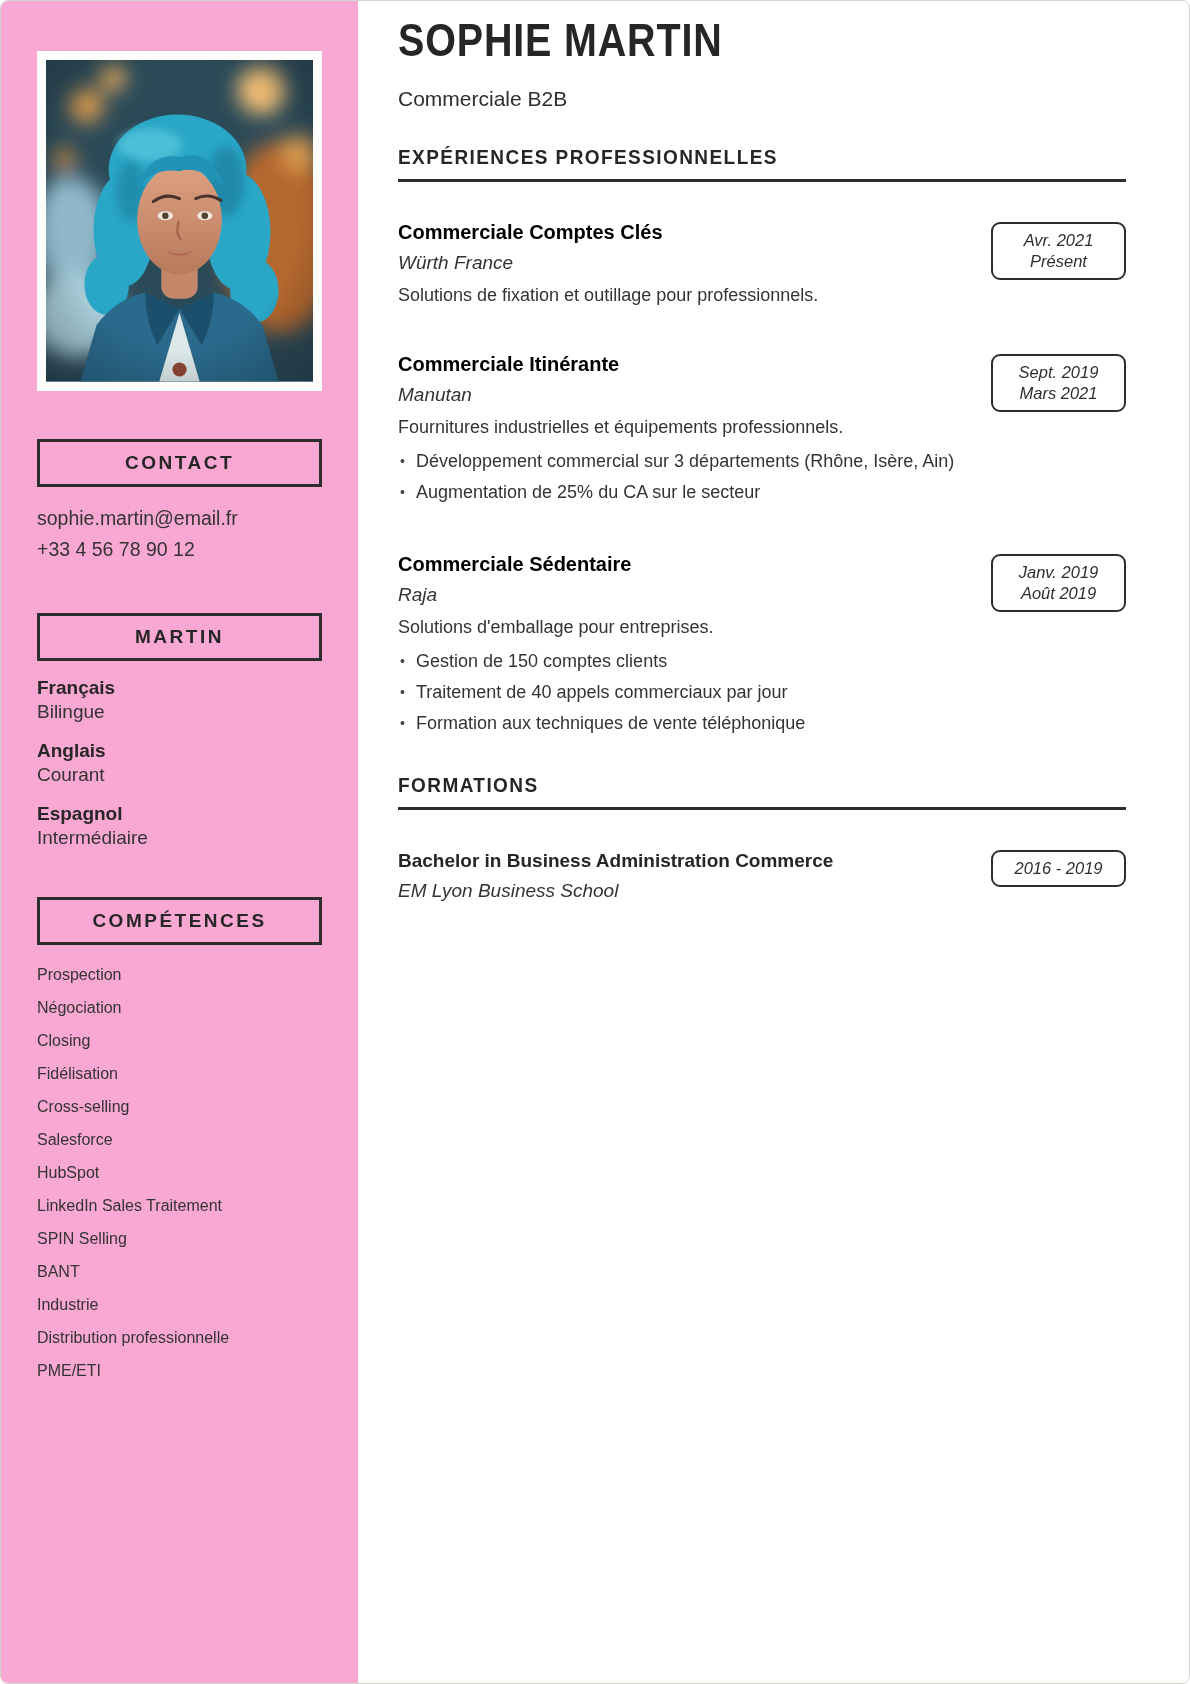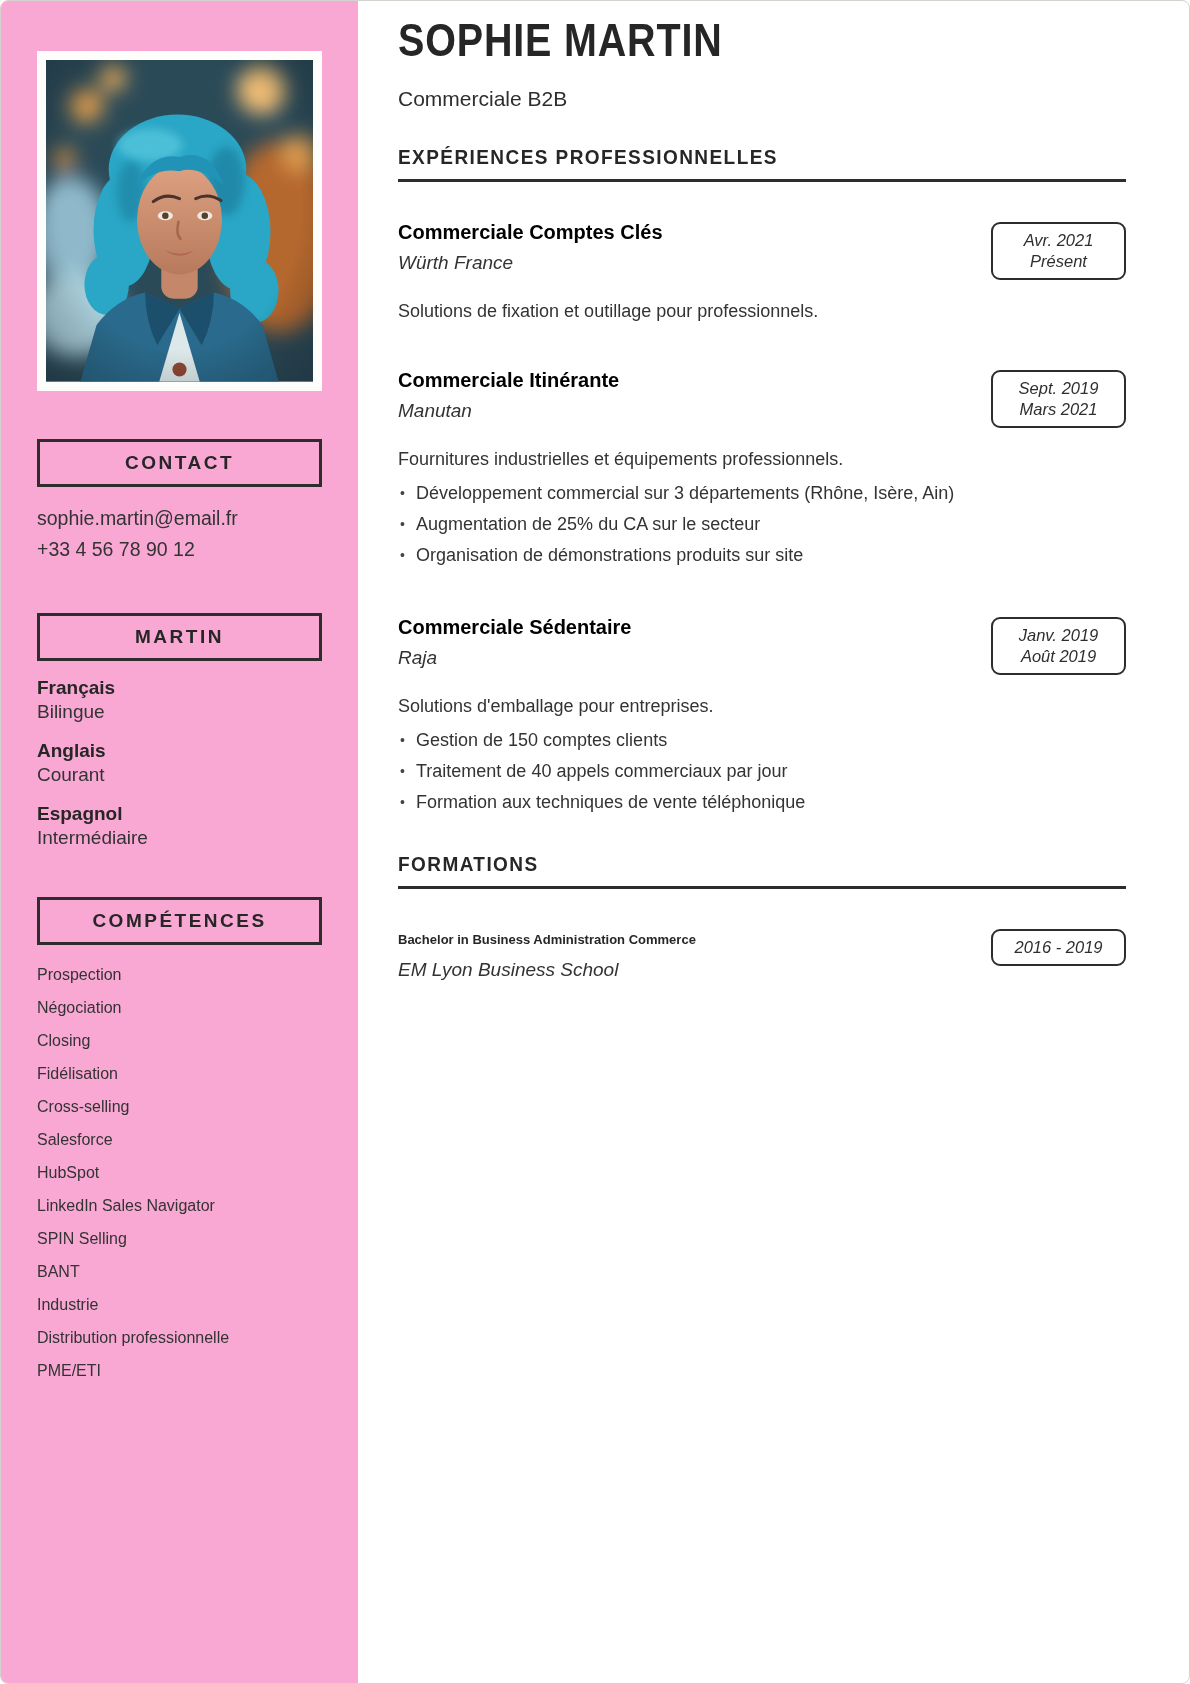--- a/index.html
+++ b/index.html
@@ -44,23 +44,23 @@
     padding-bottom:10px;border-bottom:3px solid #2d2d2d;color:#262626;
   }
   .section-title .st-text{
     display:inline-block;letter-spacing:1.5px;
     transform:scaleX(0.95);transform-origin:left center;white-space:nowrap;
   }
   .job{display:flex;align-items:flex-start;margin-top:38px;}
   .job + .job{margin-top:44px;}
   .job-left{flex:1;min-width:0;padding-right:24px;}
   .job-title{font-size:20px;line-height:25px;font-weight:bold;color:#000000;}
-  .edu-title{font-size:13px;line-height:25px;font-weight:bold;color:#262626;}
+  .edu-title{font-size:19px;line-height:25px;font-weight:bold;color:#262626;}
   .job-company{font-size:19px;line-height:24px;font-style:italic;margin-top:6px;color:#333;}
-  .job-desc{font-size:18px;line-height:26px;margin-top:23px;color:#333;}
+  .job-desc{font-size:18px;line-height:26px;margin-top:7px;color:#333;}
   .bullets{list-style:none;margin:6px 0 0 0;padding:0;}
   .bullets li{
     font-size:18px;line-height:31px;padding-left:18px;position:relative;color:#333;
   }
   .bullets li::before{
     content:"\2022";position:absolute;left:2px;top:0;
     font-size:14px;color:#444;
   }
   .date-box{
     border:2px solid #2d2d2d;border-radius:9px;min-width:115px;
@@ -181,21 +181,21 @@
   <li>Closing</li>
 
   <li>Fidélisation</li>
 
   <li>Cross-selling</li>
 
   <li>Salesforce</li>
 
   <li>HubSpot</li>
 
-  <li>LinkedIn Sales Navigator</li>
+  <li>LinkedIn Sales Traitement</li>
 
   <li>SPIN Selling</li>
 
   <li>BANT</li>
 
   <li>Industrie</li>
 
   <li>Distribution professionnelle</li>
 
   <li>PME/ETI</li>
@@ -227,21 +227,20 @@
   <div class="job">
     <div class="job-left">
       <div class="job-title">Commerciale Itinérante</div>
       <div class="job-company">Manutan</div>
       <div class="job-desc">Fournitures industrielles et équipements professionnels.</div>
       <ul class="bullets">
   <li>Développement commercial sur 3 départements (Rhône, Isère, Ain)</li>
 
   <li>Augmentation de 25% du CA sur le secteur</li>
 
-  <li>Organisation de démonstrations produits sur site</li>
 </ul>
     </div>
     <div class="date-box">
       <span>Sept. 2019</span>
       <span>Mars 2021</span>
     </div>
   </div>
 
   <div class="job">
     <div class="job-left">

